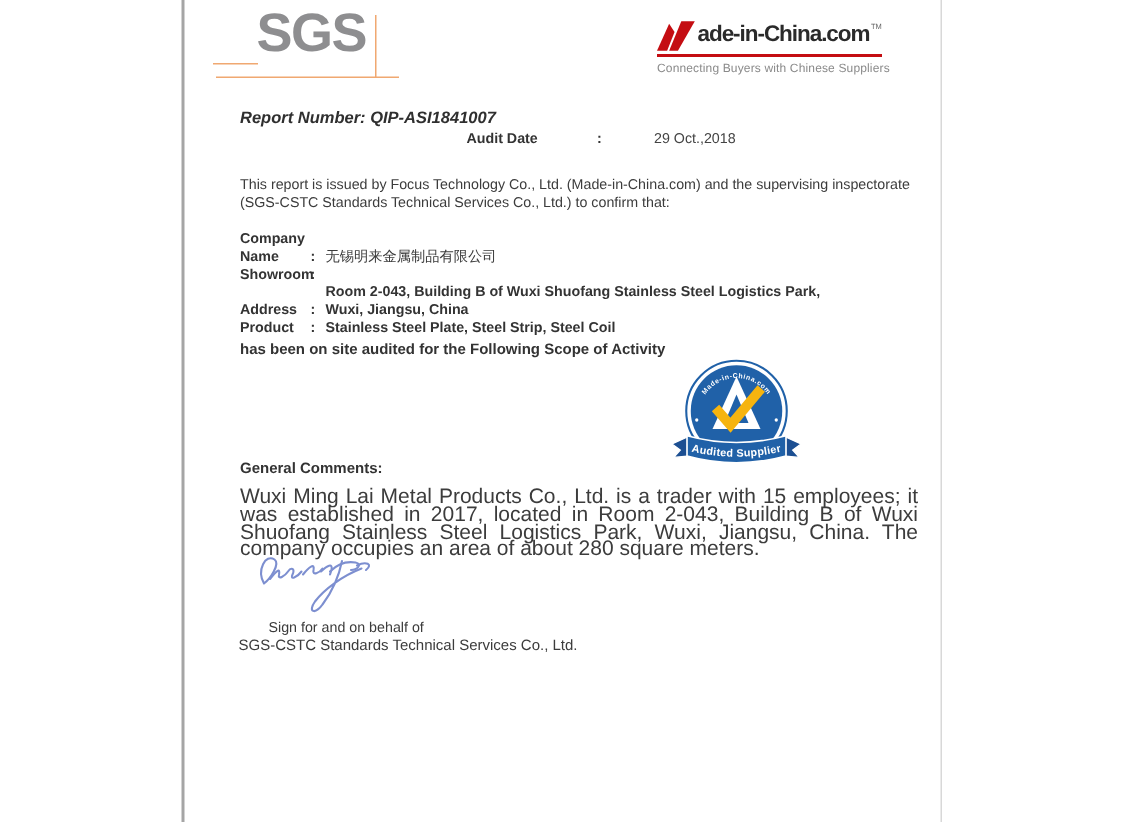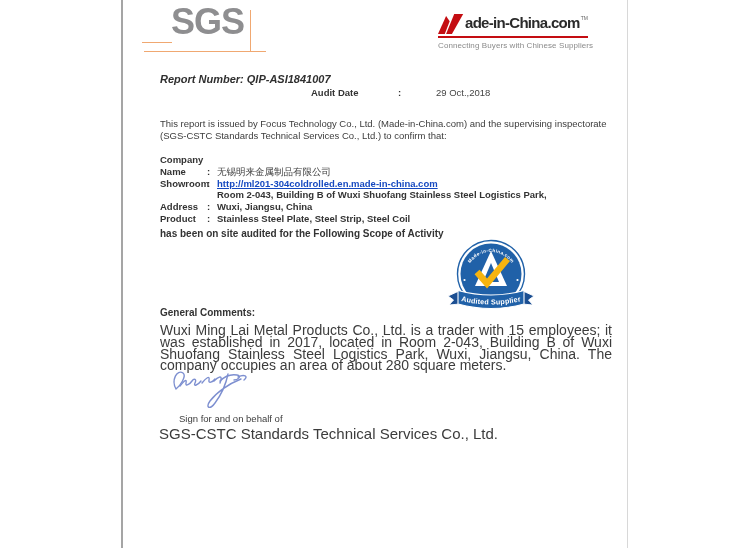--- a/index.html
+++ b/index.html
@@ -50,21 +50,21 @@
   .scope-item .num { font-weight:bold; color:#333; margin-right:3px; }
 
   .badge { position:absolute; left:446px; top:238px; }
 
   .comments-heading { position:absolute; left:160px; top:307px; font-size:10px; font-weight:bold; color:#333; }
   .comments-body { position:absolute; left:160px; top:325px; width:452px; font-size:14px;
                    line-height:11.8px; text-align:justify; }
 
   .signature { position:absolute; left:168px; top:362px; }
   .sign-line1 { position:absolute; left:179px; top:413px; font-size:9.5px; }
-  .sign-line2 { position:absolute; left:159px; top:425px; font-size:15px; }
+  .sign-line2 { position:absolute; left:159px; top:425px; font-size:10px; }
 </style>
 </head>
 <body>
 
 <div class="canvas">
 
   <div class="rule-left"></div>
   <div class="rule-right"></div>
 
   <div class="sgs">
@@ -103,21 +103,20 @@
       <span class="co-label">Company Name</span>
       <span class="co-colon">:</span>
       <span class="co-value">
         <br>
         <span class="co-cn">无锡明来金属制品有限公司</span>
       </span>
     </div>
     <div class="co-row">
       <span class="co-label">Showroom</span>
       <span class="co-colon">:</span>
-      <a class="co-link">http://ml201-304coldrolled.en.made-in-china.com</a>
     </div>
     <div class="co-row">
       <span class="co-label">Address</span>
       <span class="co-colon">:</span>
       <span class="co-value">Room 2-043, Building B of Wuxi Shuofang Stainless Steel Logistics Park, Wuxi, Jiangsu, China</span>
     </div>
     <div class="co-row">
       <span class="co-label">Product</span>
       <span class="co-colon">:</span>
       <span class="co-value">Stainless Steel Plate, Steel Strip, Steel Coil</span>

